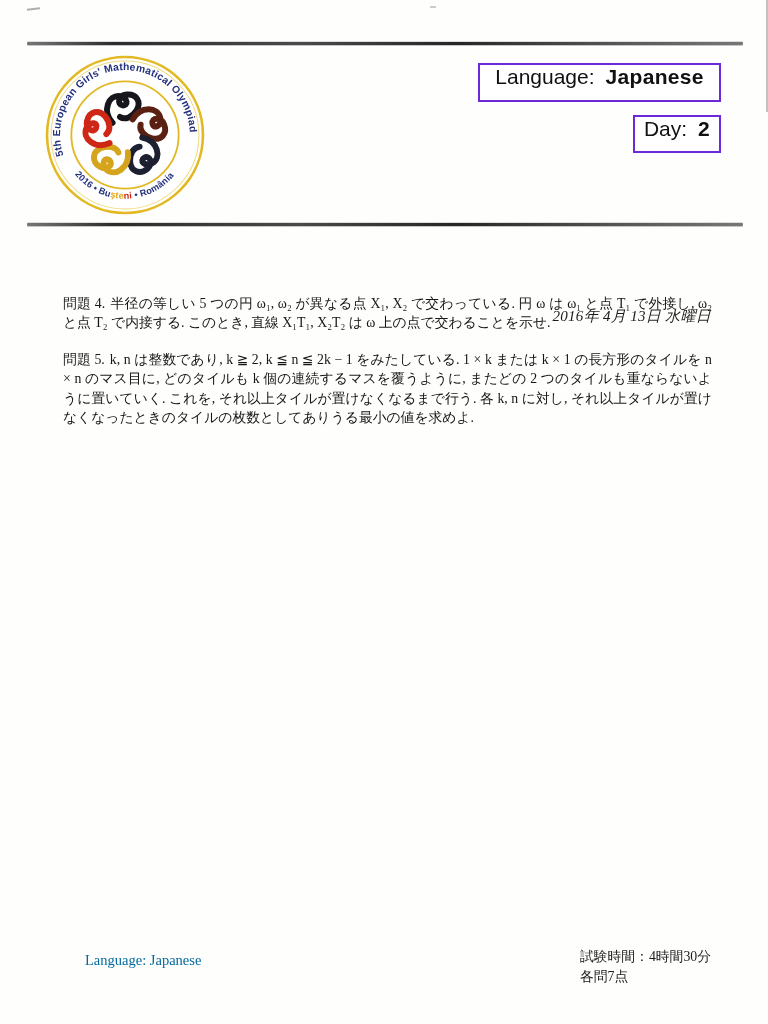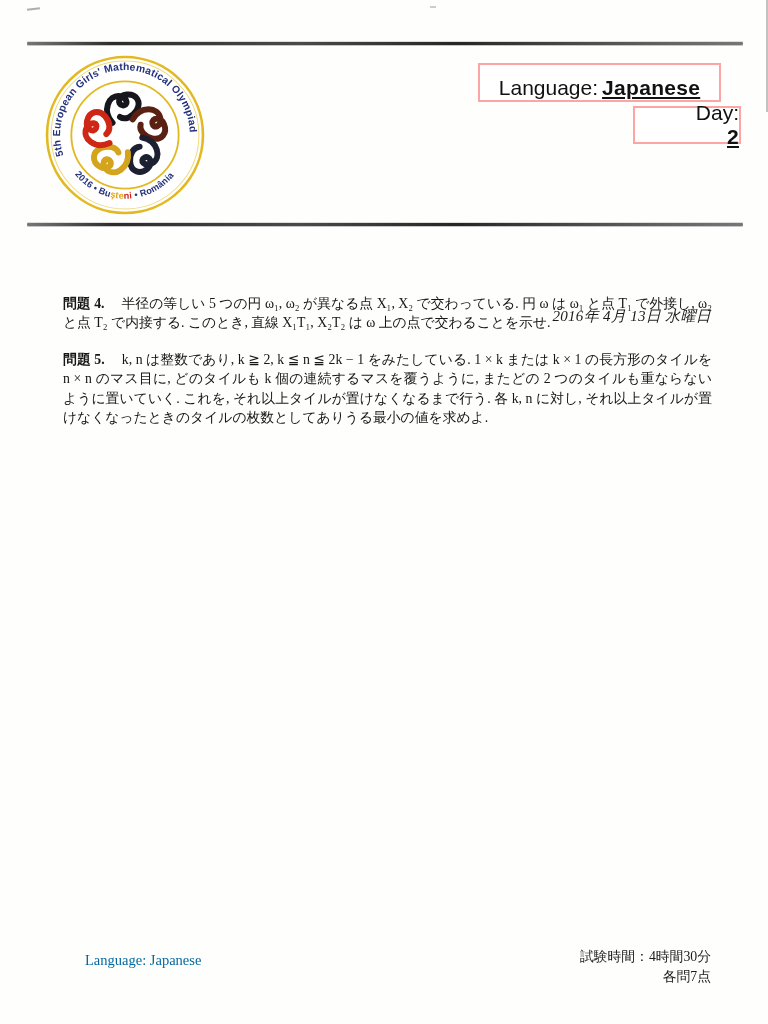--- a/index.html
+++ b/index.html
@@ -10,42 +10,42 @@
   }
   .rule{
     position:absolute;left:27px;width:716px;height:3px;border-radius:1px;
     background:linear-gradient(90deg,#777 0%,#2c2c2c 12%,#4a4a4a 38%,#262626 60%,#555 82%,#777 100%);
     box-shadow:0 1px 0 rgba(130,130,130,.45), 0 -1px 0 rgba(160,160,160,.35);
   }
   .rule-top{top:42px;}
   .rule-bottom{top:223px;}
   .logo-wrap{position:absolute;left:44px;top:54px;width:162px;height:162px;}
   .hdr-box{
-    position:absolute;box-sizing:border-box;border:2px solid #fca5a5;background:#fff;
-    display:flex;align-items:flex-end;justify-content:center;
+    position:absolute;box-sizing:border-box;border:2px solid #6d28d9;background:#fff;
+    display:flex;align-items:flex-start;justify-content:center;
     font-family:"Liberation Sans","DejaVu Sans",sans-serif;font-size:21px;color:#111;
     white-space:nowrap;
   }
   .lang-box{left:478px;top:63px;width:243px;height:39px;}
-  .day-box{left:633px;top:106px;width:108px;height:38px;flex-direction:column;}
-  .hdr-box .val{font-weight:700;margin-left:4px;letter-spacing:.3px;text-decoration:underline;}
+  .day-box{left:633px;top:115px;width:88px;height:38px;}
+  .hdr-box .val{font-weight:700;margin-left:11px;letter-spacing:.3px;}
   .date-line{
     position:absolute;right:57px;top:264px;font-style:italic;font-size:15px;color:#1c1c1c;
     letter-spacing:.3px;
     margin-top:43px;
   }
   .problems{
     position:absolute;left:63px;width:649px;top:294px;
     font-size:13.8px;line-height:19.4px;text-align:justify;color:#161616;
   }
   .problems p{margin:0 0 17px 0;}
-  .plabel{font-weight:700;margin-right:17px;}
+  .plabel{font-weight:400;margin-right:5px;}
   .footer-left{position:absolute;left:85px;top:952px;font-size:14.5px;color:#0369a1;}
   .footer-right{
-    position:absolute;right:57px;top:947px;text-align:right;
+    position:absolute;right:57px;top:947px;
     font-size:13.8px;line-height:19.5px;color:#1a1a1a;
   }
   .speck{position:absolute;background:#9a9a9a;}
   .speck-a{left:27px;top:8px;width:13px;height:2px;transform:rotate(-7deg);opacity:.8;}
   .speck-b{left:430px;top:6px;width:6px;height:2px;opacity:.5;}
   .edge-right{position:absolute;right:0;top:0;width:2px;height:112px;background:#a8a8a8;opacity:.7;}
 </style>
 </head>
 <body>
 

